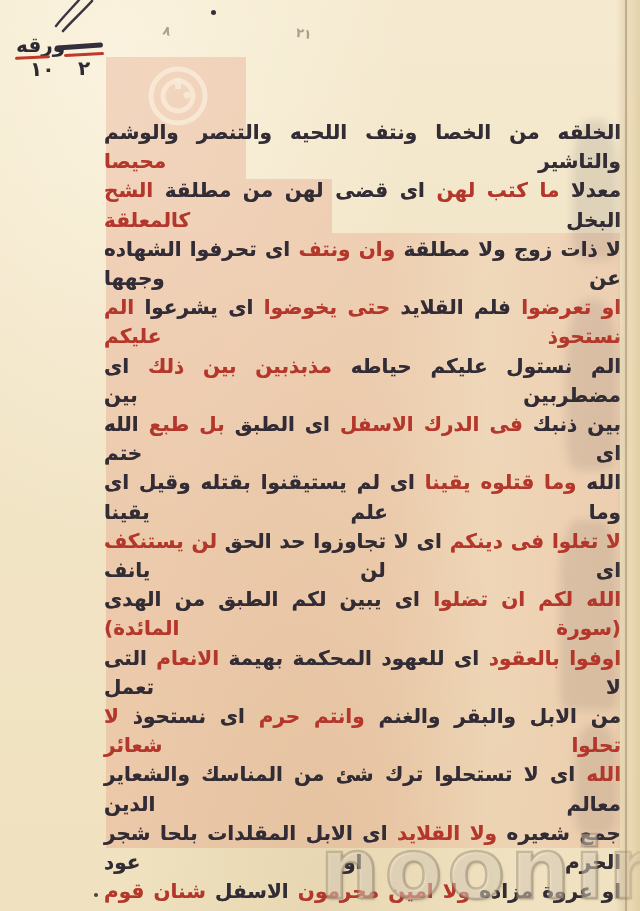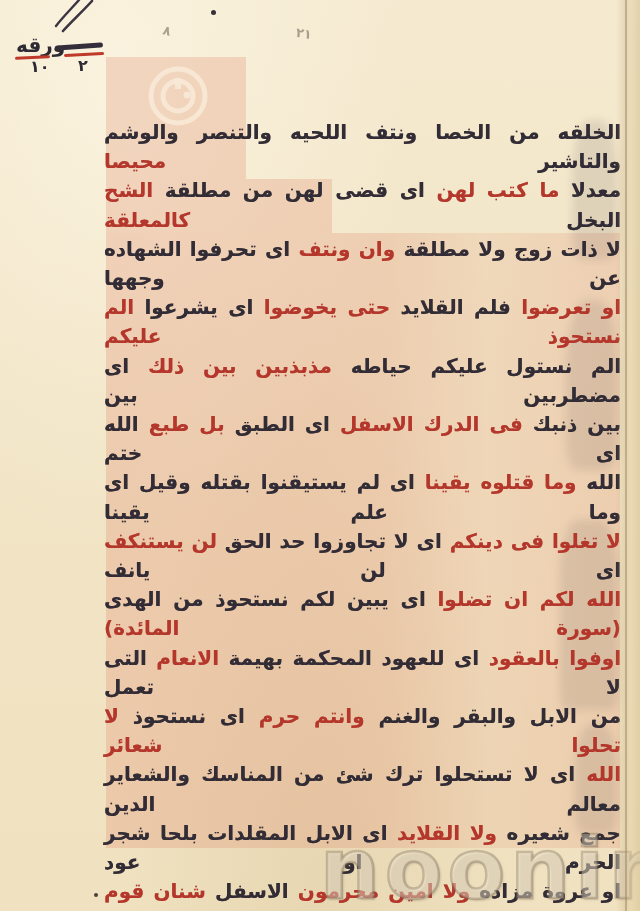--- a/index.html
+++ b/index.html
@@ -32,21 +32,21 @@
   .g1{left:572px;top:120px;width:46px;height:140px;}
   .g2{left:566px;top:300px;width:52px;height:170px;}
   .g3{left:560px;top:520px;width:58px;height:190px;border-radius:30% 30% 10% 10%;}
   .g4{left:575px;top:724px;width:42px;height:110px;}
   
   .folio-label{position:absolute;left:16px;top:33px;font-size:20px;font-weight:bold;color:#2e2a33;}
   .folio-dash{position:absolute;left:55px;top:44px;width:48px;height:5px;background:#332e39;border-radius:3px;transform:rotate(-4deg);}
   .red-ul{position:absolute;height:3px;background:#bf3a2b;border-radius:2px;}
   .red-ul.u1{left:15px;top:56px;width:35px;transform:rotate(-3deg);}
   .red-ul.u2{left:64px;top:53px;width:40px;transform:rotate(-3deg);}
-  .num{position:absolute;font-size:16px;font-weight:bold;color:#2e2a33;}
+  .num{position:absolute;font-size:20px;font-weight:bold;color:#2e2a33;}
   .num.n-left{left:30px;top:57px;}
   .num.n-right{left:78px;top:56px;}
   .pencil{position:absolute;color:rgba(105,95,82,0.55);font-size:13px;font-weight:bold;}
   .pencil.p1{left:296px;top:26px;transform:rotate(8deg);}
   .pencil.p2{left:163px;top:23px;transform:rotate(14deg);}
   .strokes{position:absolute;left:0;top:0;}
   .speck{position:absolute;border-radius:50%;background:#35303a;}
   .s1{left:211px;top:10px;width:5px;height:5px;}
   .s2{left:94px;top:893px;width:4px;height:4px;background:#4a4238;}
   
@@ -113,21 +113,21 @@
 
   <div class="text-block" dir="rtl">
       <div class="ms-line"><span class="seg black">الخلقه من الخصا ونتف اللحيه والتنصر والوشم والتاشير</span> <span class="seg red">محيصا</span></div>
       <div class="ms-line"><span class="seg black">معدلا</span> <span class="seg red">ما كتب لهن</span> <span class="seg black">اى قضى لهن من مطلقة</span> <span class="seg red">الشح</span> <span class="seg black">البخل</span> <span class="seg red">كالمعلقة</span></div>
       <div class="ms-line"><span class="seg black">لا ذات زوج ولا مطلقة</span> <span class="seg red">وان ونتف</span> <span class="seg black">اى تحرفوا الشهاده عن وجهها</span></div>
       <div class="ms-line"><span class="seg red">او تعرضوا</span> <span class="seg black">فلم القلايد</span> <span class="seg red">حتى يخوضوا</span> <span class="seg black">اى يشرعوا</span> <span class="seg red">الم نستحوذ عليكم</span></div>
       <div class="ms-line"><span class="seg black">الم نستول عليكم حياطه</span> <span class="seg red">مذبذبين بين ذلك</span> <span class="seg black">اى مضطربين بين</span></div>
       <div class="ms-line"><span class="seg black">بين ذنبك</span> <span class="seg red">فى الدرك الاسفل</span> <span class="seg black">اى الطبق</span> <span class="seg red">بل طبع</span> <span class="seg black">الله اى ختم</span></div>
       <div class="ms-line"><span class="seg black">الله</span> <span class="seg red">وما قتلوه يقينا</span> <span class="seg black">اى لم يستيقنوا بقتله وقيل اى وما علم يقينا</span></div>
       <div class="ms-line"><span class="seg red">لا تغلوا فى دينكم</span> <span class="seg black">اى لا تجاوزوا حد الحق</span> <span class="seg red">لن يستنكف</span> <span class="seg black">اى لن يانف</span></div>
-      <div class="ms-line"><span class="seg red">الله لكم ان تضلوا</span> <span class="seg black">اى يبين لكم نستحوذ من الهدى</span> <span class="seg red">(سورة المائدة)</span></div>
+      <div class="ms-line"><span class="seg red">الله لكم ان تضلوا</span> <span class="seg black">اى يبين لكم الطبق من الهدى</span> <span class="seg red">(سورة المائدة)</span></div>
       <div class="ms-line"><span class="seg red">اوفوا بالعقود</span> <span class="seg black">اى للعهود المحكمة</span> <span class="seg black">بهيمة</span> <span class="seg red">الانعام</span> <span class="seg black">التى لا تعمل</span></div>
       <div class="ms-line"><span class="seg black">من الابل والبقر والغنم</span> <span class="seg red">وانتم حرم</span> <span class="seg black">اى نستحوذ</span> <span class="seg red">لا تحلوا شعائر</span></div>
       <div class="ms-line"><span class="seg red">الله</span> <span class="seg black">اى لا تستحلوا ترك شئ من المناسك والشعاير معالم الدين</span></div>
       <div class="ms-line"><span class="seg black">جمع شعيره</span> <span class="seg red">ولا القلايد</span> <span class="seg black">اى الابل المقلدات بلحا شجر الحرم او عود</span></div>
       <div class="ms-line"><span class="seg black">او عروة مزاده</span> <span class="seg red">ولا امين محرمون</span> <span class="seg black">الاسفل</span> <span class="seg red">شنان قوم</span> <span class="seg black">اى</span></div>
       <div class="ms-line"><span class="seg black">عداوتهم</span> <span class="seg red">والموقوذة</span> <span class="seg black">المضروبة بالخشب</span> <span class="seg red">والمترديه</span> </div>
     </div>
 
   <div class="wm-text">noonin</div>
 

